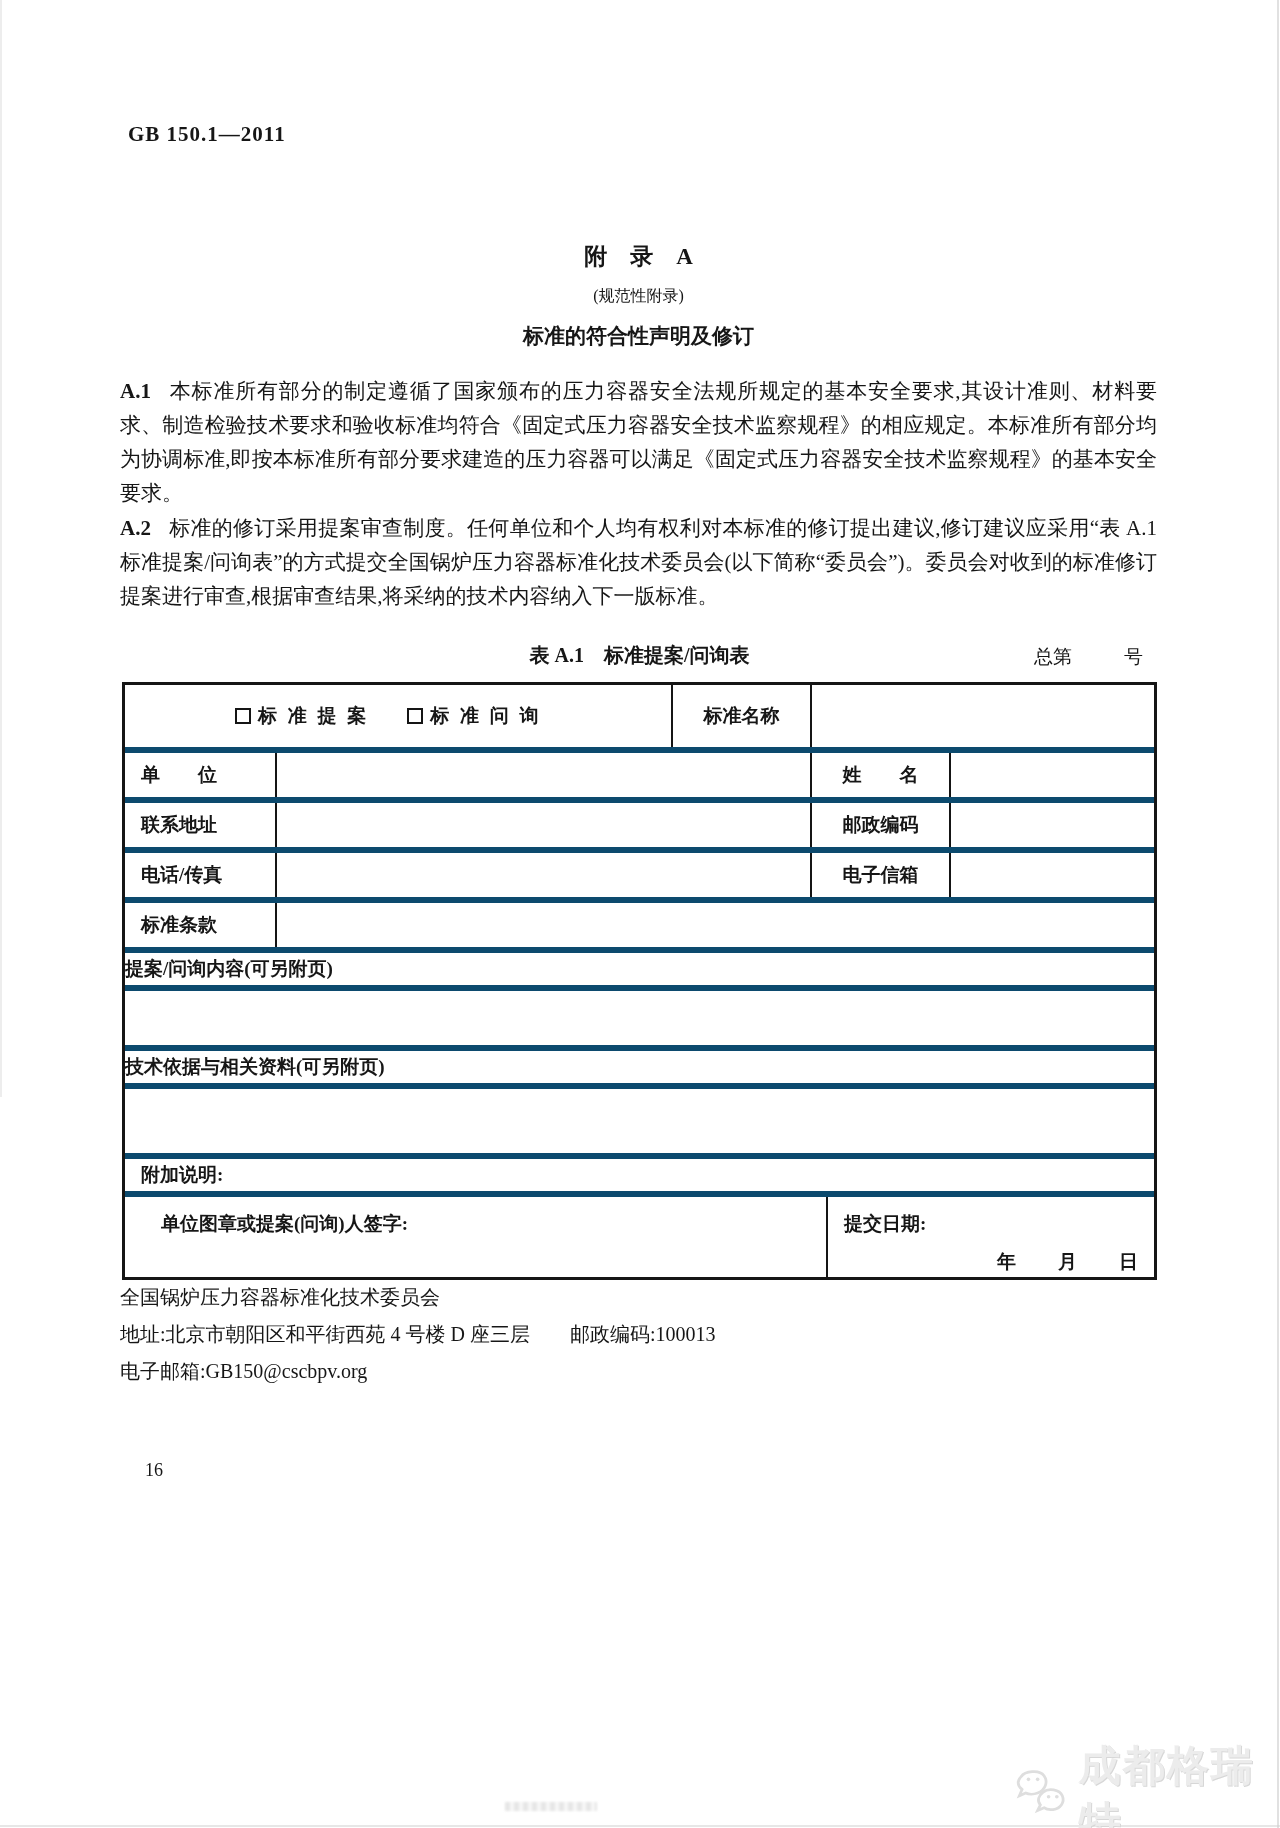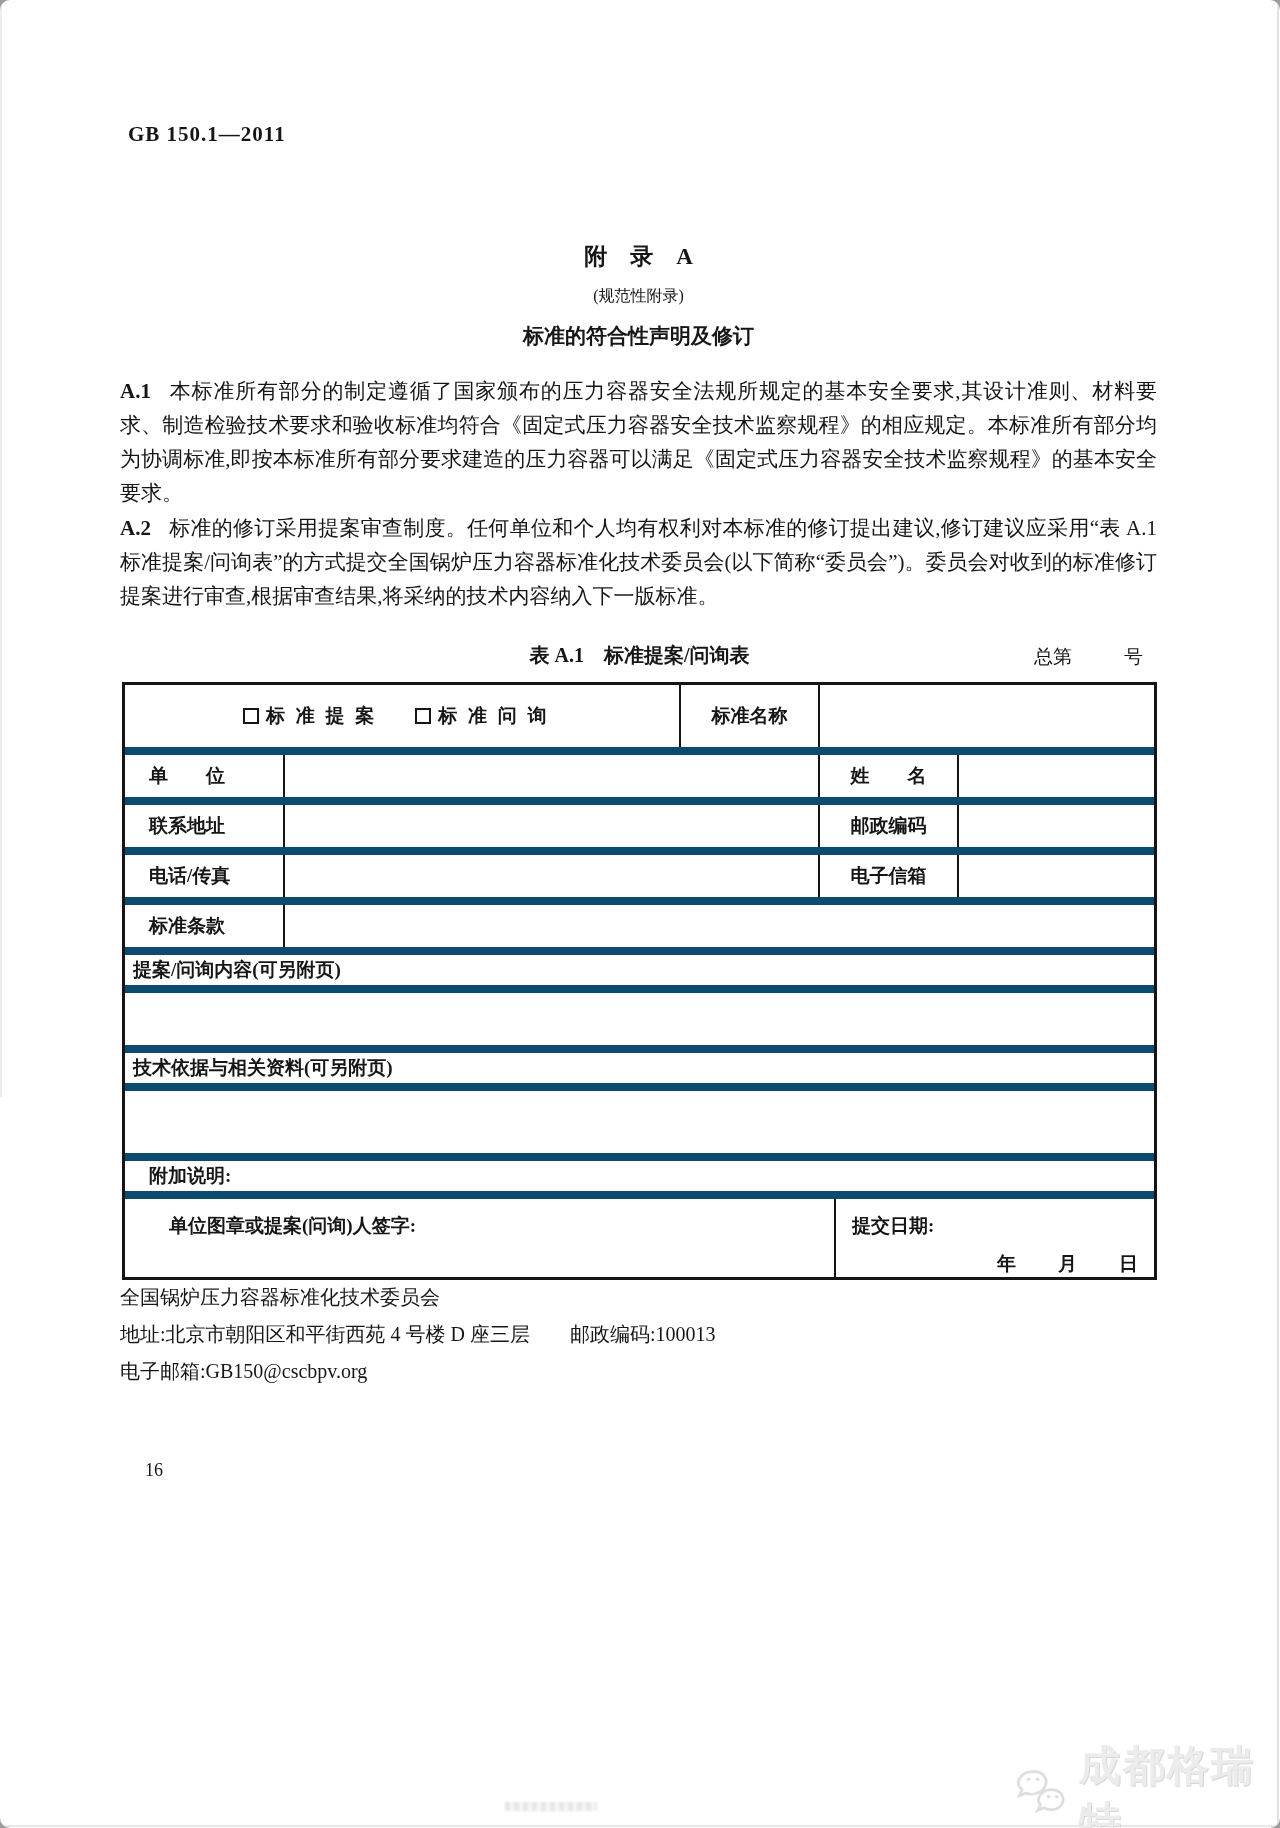--- a/index.html
+++ b/index.html
@@ -3,21 +3,20 @@
 <meta charset="utf-8">
 <style>
   html,body{margin:0;padding:0;background:#9c9c9c;}
   .page{
     position:relative;
     width:1280px;height:1828px;
     background:#ffffff;
     overflow:hidden;
     font-family:"Liberation Serif","DejaVu Serif",serif;
     color:#161616;
-    border-radius:10px;
   }
   
   .edge-r{position:absolute;right:1px;top:0;width:2px;height:100%;background:#c9c9c9;opacity:.55;}
   .edge-b{position:absolute;left:0;bottom:1px;width:100%;height:2px;background:#cfcfcf;opacity:.5;}
   .edge-l{position:absolute;left:0;top:0;width:2px;height:60%;background:#d8d8d8;opacity:.45;}
 
   .doc-code{position:absolute;left:128px;top:122px;font-size:21px;font-weight:bold;letter-spacing:1px;}
 
   .title-block{position:absolute;left:120px;top:241px;width:1037px;text-align:center;}
   .title-main{font-size:23px;font-weight:bold;}
@@ -38,24 +37,24 @@
   .serial{position:absolute;right:14px;top:2px;font-size:19px;}
   .serial .gap{display:inline-block;width:52px;}
 
   
   .tbl{
     position:absolute;left:122px;top:682px;width:1035px;height:598px;
     border:3px solid #151515;box-sizing:border-box;
     display:flex;flex-direction:column;
     font-size:19px;font-weight:bold;
   }
-  .tr{display:flex;border-top:8px solid #0c4a6e;box-sizing:border-box;flex:0 0 auto;}
+  .tr{display:flex;border-top:6px solid #0c4a6e;box-sizing:border-box;flex:0 0 auto;}
   .tr.first{border-top:none;}
   .td{border-left:2px solid #151515;box-sizing:border-box;display:flex;align-items:center;}
-  .td.nol{border-left:none;margin-left:8px;}
+  .td.nol{border-left:none;}
   .td.center{justify-content:center;text-align:center;}
   .td.fill{flex:1 1 auto;}
   .h-r1{height:62px;}
   .h-r{height:50px;}
   .h-head{height:38px;}
   .h-c1{height:60px;}
   .h-c2{height:70px;}
   .h-note{height:38px;}
   .tr.last{flex:1 1 auto;padding-left:20px;}
   .w-cb{width:546px;}

